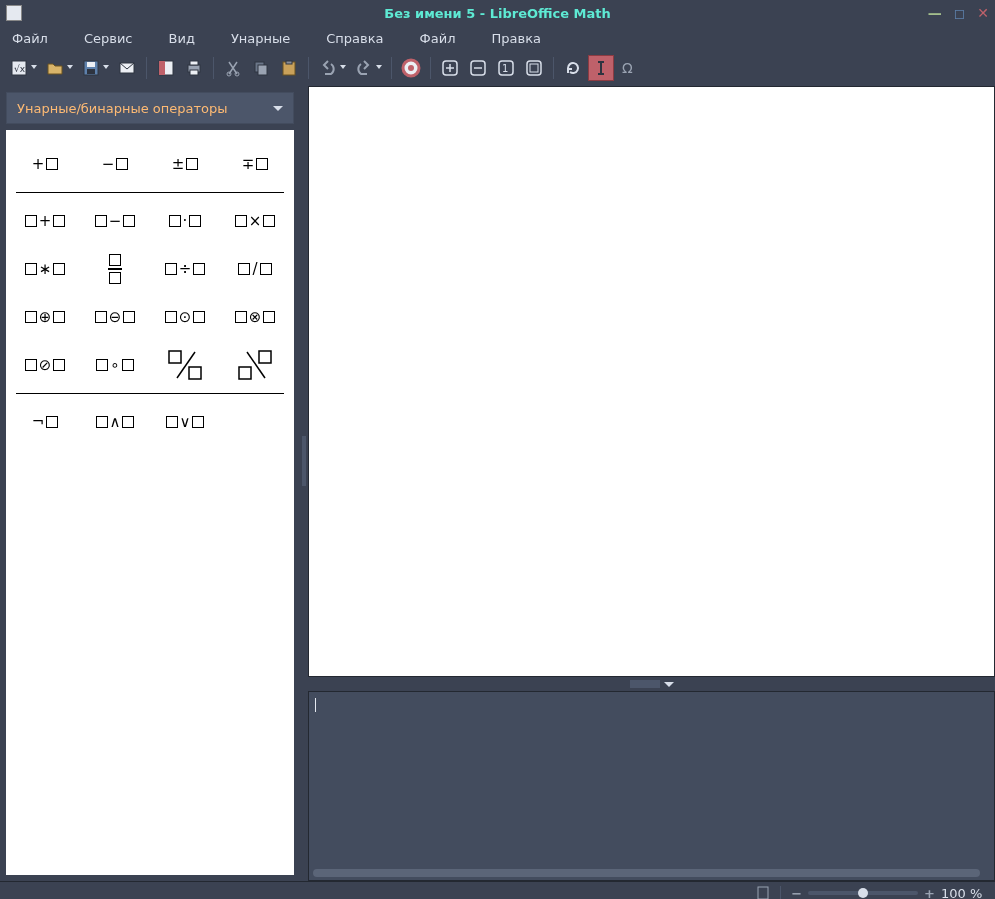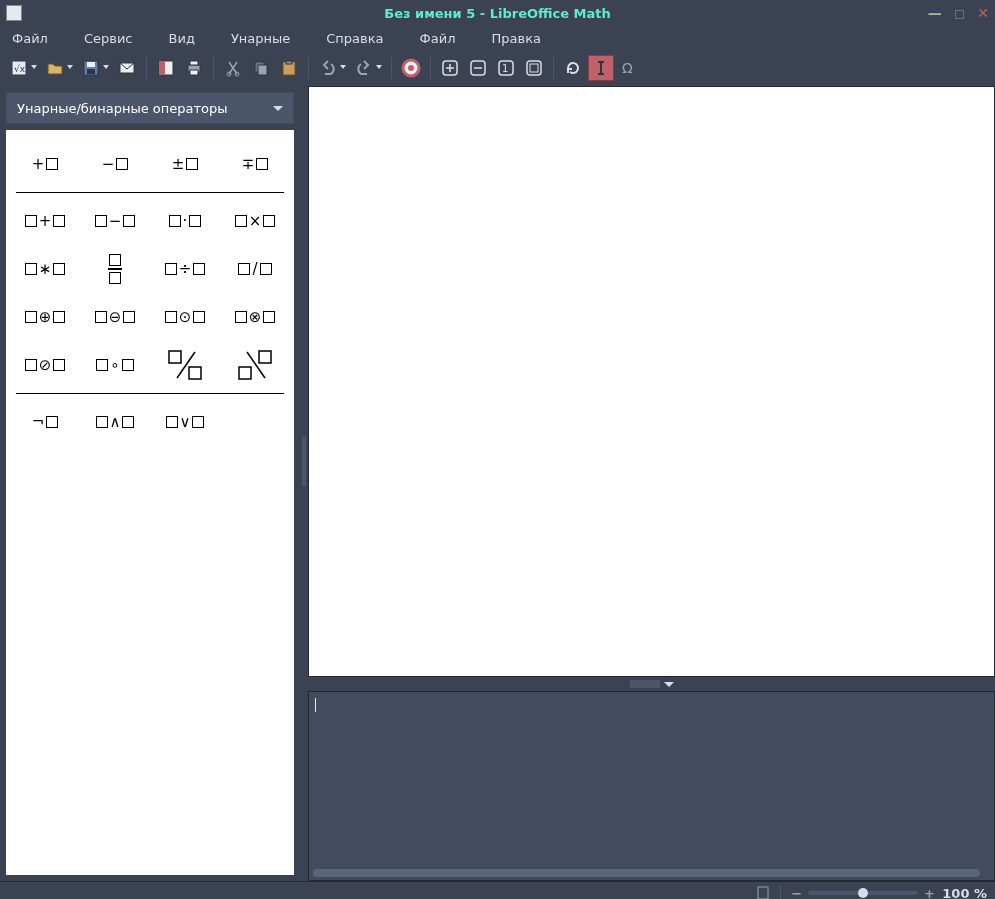--- a/index.html
+++ b/index.html
@@ -114,21 +114,21 @@
     display: flex;
     flex-direction: column;
   }
   .category-dd {
     height: 30px;
     background: #4c566a;
     border: 1px solid #434c5e;
     display: flex;
     align-items: center;
     padding: 0 10px;
-    color: #ffffff;
+    color: #fdba74;
     position: relative;
   }
   .category-dd .arrow {
     position: absolute;
     right: 10px;
     width: 0; height: 0;
     border-left: 5px solid transparent;
     border-right: 5px solid transparent;
     border-top: 5px solid #d8dee9;
   }
@@ -265,23 +265,21 @@
     left: 50%;
     top: -3px;
     width: 10px;
     height: 10px;
     background: #d8dee9;
     border-radius: 50%;
     transform: translateX(-50%);
   }
   .zoom-label {
     min-width: 46px;
-    text-align: right;
     color: #d8dee9;
-    font-weight: bold;
   }
 
   svg { display: block; }
 
   .stack { display: inline-flex; flex-direction: column; align-items: center; gap: 2px; }
   .stack .bar { width: 14px; height: 1.5px; background: #000; }
 </style>
 </head>
 <body>
 

